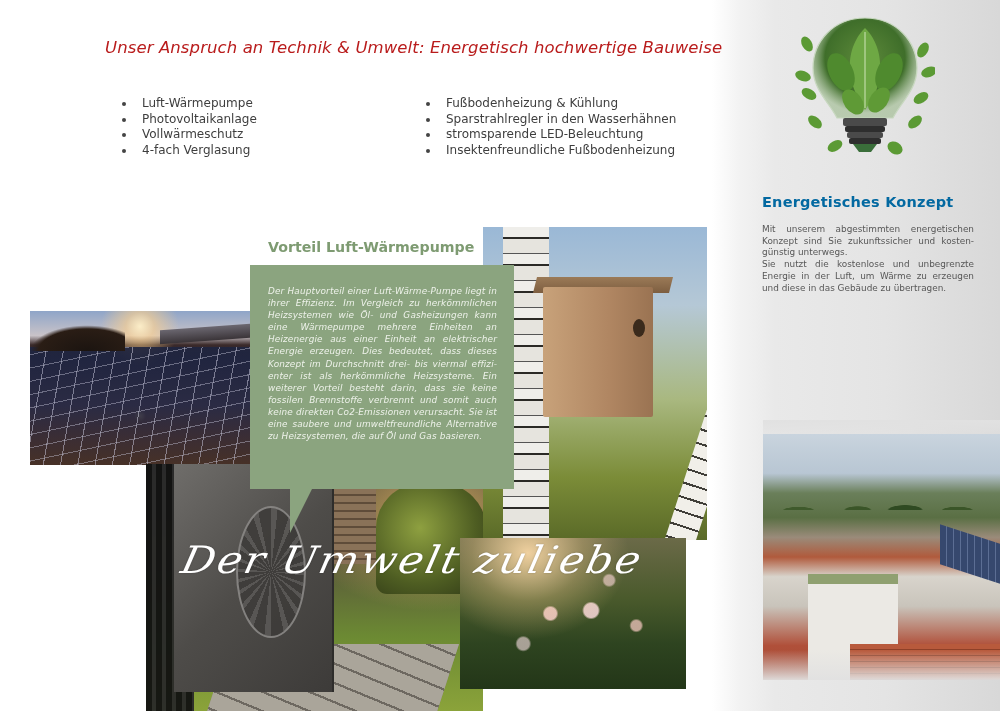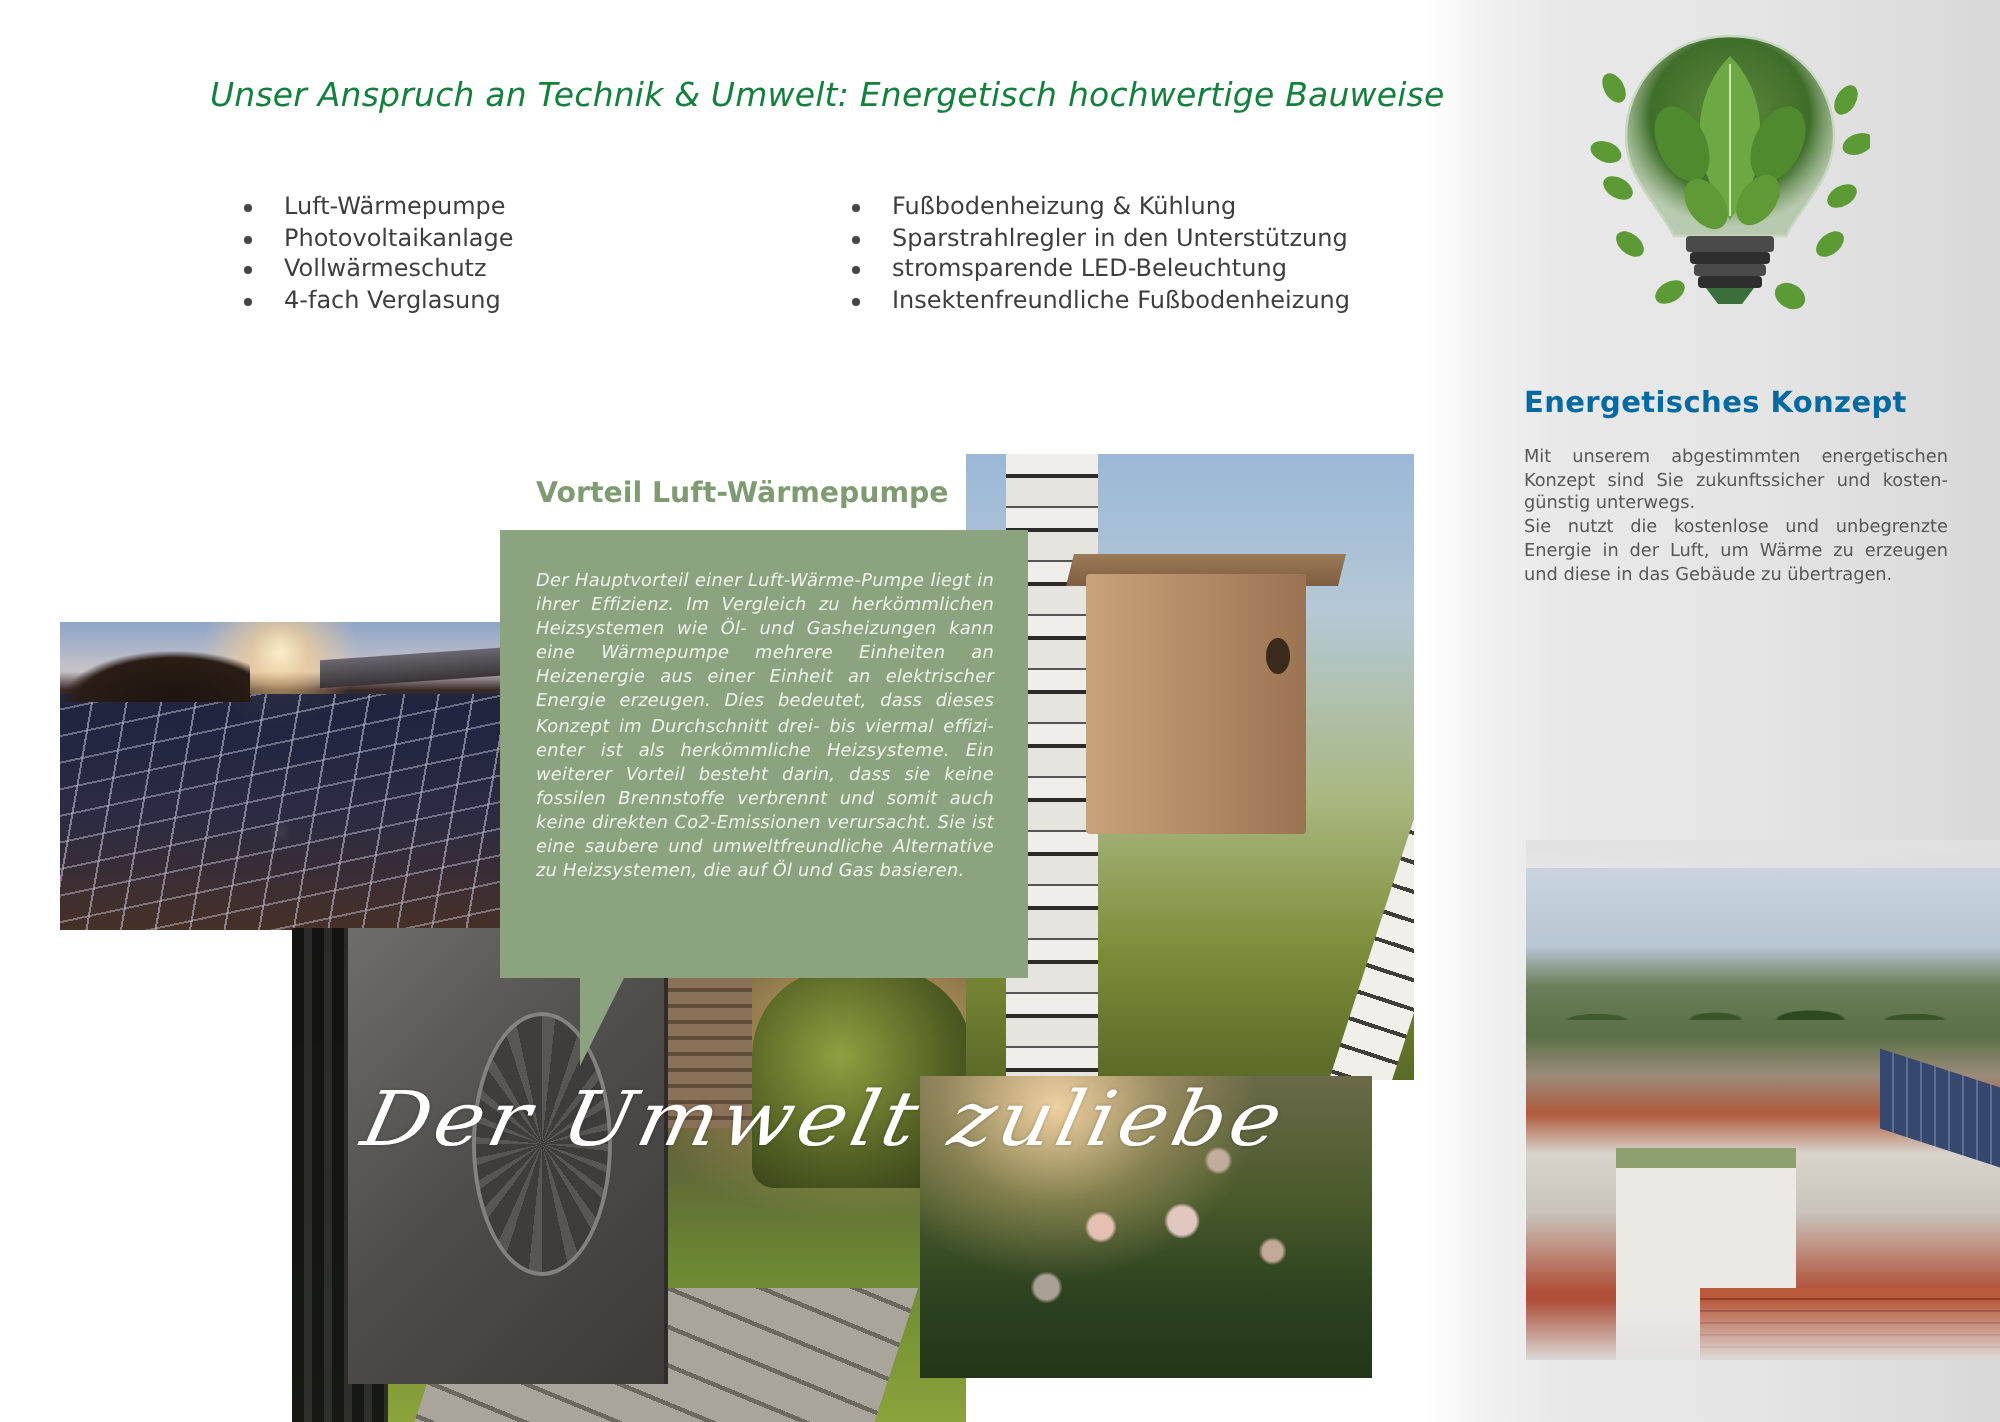--- a/index.html
+++ b/index.html
@@ -10,21 +10,21 @@
 
     
     .side-panel {
       position: absolute; left: 712px; top: 0; width: 288px; height: 711px;
       background: linear-gradient(90deg, #ffffff 0%, #f2f2f2 10%, #e9e9e9 22%, #e4e4e4 60%, #d8d8d8 100%);
     }
 
     .title {
       position: absolute; left: 105px; top: 38px; width: 620px;
       font-family: "DejaVu Sans", sans-serif; font-style: italic; font-weight: normal;
-      font-size: 16.5px; color: #15803d; letter-spacing: 0.1px; white-space: nowrap;
+      font-size: 16.5px; color: #b91c1c; letter-spacing: 0.1px; white-space: nowrap;
     }
 
     .features { position: absolute; top: 96px; font-size: 12px; color: #3e3e3e; line-height: 15.7px; list-style: none; }
     .features.col1 { left: 122px; }
     .features.col2 { left: 426px; }
     .features li { position: relative; padding-left: 20px; white-space: nowrap; }
     .features li::before {
       content: ""; position: absolute; left: 0; top: 6px; width: 4px; height: 4px; border-radius: 50%; background: #444;
     }
 
@@ -223,21 +223,21 @@
   <h1 class="title">Unser Anspruch an Technik &amp; Umwelt: Energetisch hochwertige Bauweise</h1>
 
   <ul class="features col1">
     <li>Luft-Wärmepumpe</li>
     <li>Photovoltaikanlage</li>
     <li>Vollwärmeschutz</li>
     <li>4-fach Verglasung</li>
   </ul>
   <ul class="features col2">
     <li>Fußbodenheizung &amp; Kühlung</li>
-    <li>Sparstrahlregler in den Unterstützung</li>
+    <li>Sparstrahlregler in den Wasserhähnen</li>
     <li>stromsparende LED-Beleuchtung</li>
     <li>Insektenfreundliche Fußbodenheizung</li>
   </ul>
 
   <svg class="bulb" viewBox="0 0 140 165">
     <defs>
       <radialGradient id="bulbglass" cx="50%" cy="40%" r="55%">
         <stop offset="0%" stop-color="#5d8a3a"></stop>
         <stop offset="70%" stop-color="#3f6e2a"></stop>
         <stop offset="100%" stop-color="#9ab88a" stop-opacity="0.6"></stop>

